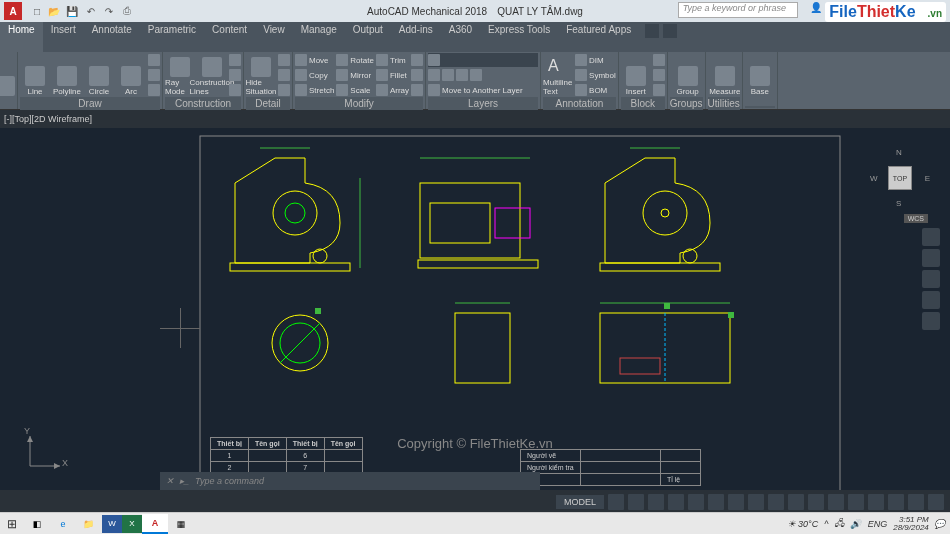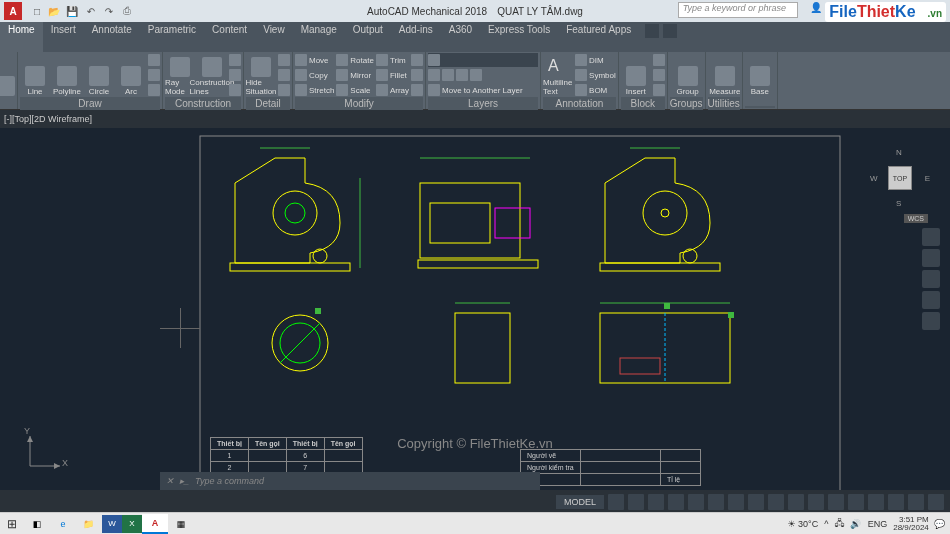--- a/index.html
+++ b/index.html
@@ -70,21 +70,21 @@
 
 
 .statusbar { height: 20px; background: #2a3138; display: flex; align-items: center; font-size: 9px; color: #ccc; position: absolute; bottom: 22px; width: 100%; justify-content: flex-end; padding-right: 6px; gap: 4px; }
 .statusbar .sbtn { width: 16px; height: 16px; background: #3a444e; cursor: pointer; border-radius: 1px; }
 .statusbar .model-btn { padding: 2px 8px; background: #3a444e; }
 
 
 .taskbar { position: absolute; bottom: 0; left: 0; right: 0; height: 22px; background: #e8e8e8; display: flex; align-items: center; font-size: 9px; border-top: 1px solid #ccc; }
 .taskbar .start { width: 24px; height: 20px; display: flex; align-items: center; justify-content: center; font-size: 12px; color: #333; cursor: pointer; }
 .taskbar .tbicon { width: 26px; height: 20px; display: flex; align-items: center; justify-content: center; cursor: pointer; }
-.taskbar .tray { margin-left: auto; display: flex; align-items: center; gap: 6px; padding-right: 4px; color: #333; }
+.taskbar .tray { margin-left: auto; display: flex; align-items: center; gap: 6px; padding-right: 4px; color: #333; font-style: italic; }
 .taskbar .clock { text-align: right; line-height: 1; font-size: 8px; }
 
 .copyright { position: absolute; top: 436px; left: 50%; transform: translateX(-50%); color: #888; font-size: 13px; z-index: 50; }
 </style>
 </head>
 <body>
 
 <div class="watermark-logo">
   <span>File</span><span class="tk">Thiet</span><span>Ke</span><span class="vn">.vn</span>
 </div>

